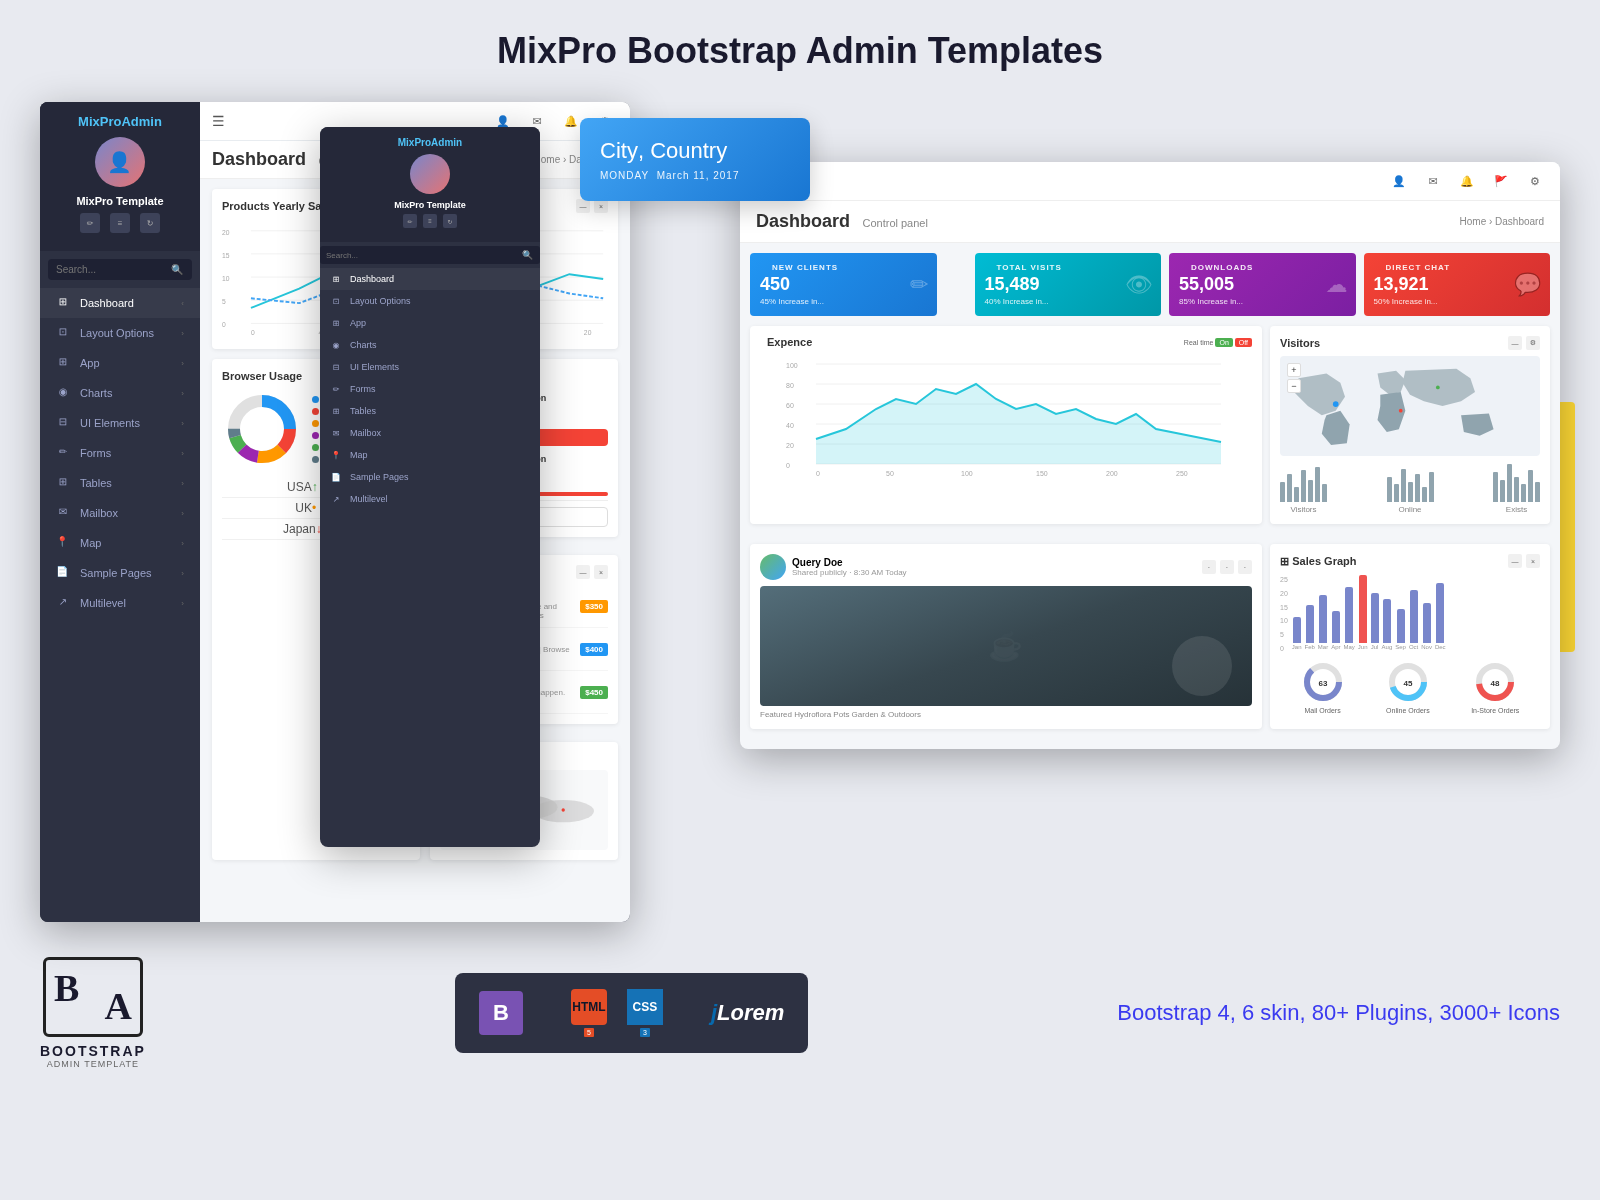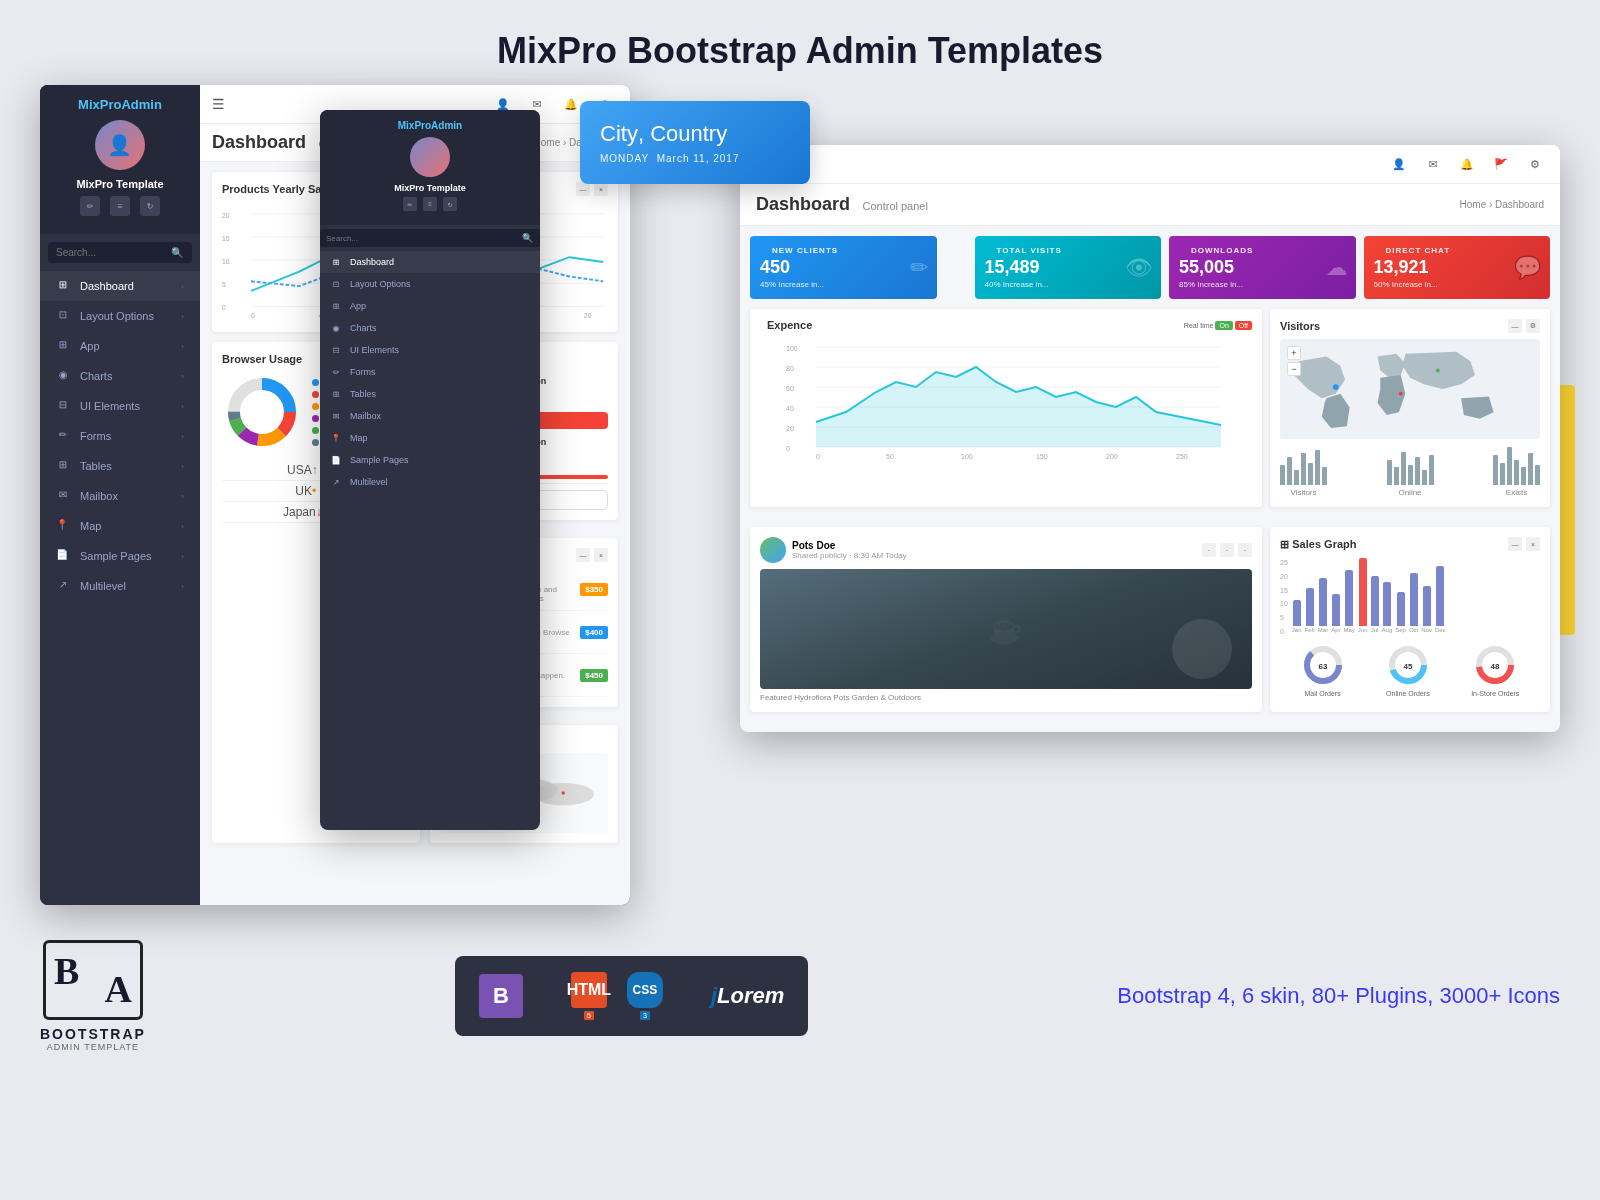--- a/index.html
+++ b/index.html
@@ -13,21 +13,21 @@
       align-items: center;
       padding: 30px 40px;
     }
 
     
     .page-title {
       font-size: 36px;
       font-weight: 700;
       color: #1a1a2e;
       text-align: center;
-      margin-bottom: 13px;
+      margin-bottom: 30px;
       width: 100%;
     }
 
     
     .screenshots-container {
       display: flex;
       width: 100%;
       gap: 0;
       position: relative;
       justify-content: center;
@@ -591,30 +591,30 @@
     }
 
     .tech-icon-html {
       width: 36px;
       height: 36px;
       background: #e44d26;
       border-radius: 4px;
       display: flex;
       align-items: center;
       justify-content: center;
-      color: #ffffff;
-      font-size: 16px;
+      color: #0f172a;
+      font-size: 12px;
       font-weight: 700;
     }
 
     .tech-icon-css {
       width: 36px;
       height: 36px;
       background: #1572b6;
-      border-radius: 12px;
+      border-radius: 0;
       display: flex;
       align-items: center;
       justify-content: center;
       color: #fff;
       font-size: 12px;
       font-weight: 700;
     }
 
     .tech-icon-bs {
       width: 36px;
@@ -1363,21 +1363,21 @@
         </div>
       </div>
     </div>
 
     <div class="dashboard-bottom-row">
 
       <div class="card social-post-card">
         <div class="post-author-row">
           <div class="author-avatar"></div>
           <div>
-            <div class="author-name">Pots Doe</div>
+            <div class="author-name">Query Doe</div>
             <div class="author-time">Shared publicly · 8:30 AM Today</div>
           </div>
           <div style="margin-left:auto; display:flex; gap:4px;">
             <div class="card-ctrl-btn">·</div>
             <div class="card-ctrl-btn">·</div>
             <div class="card-ctrl-btn">·</div>
           </div>
         </div>
         <div class="post-image" style="background:linear-gradient(160deg, #546e7a 0%, #37474f 50%, #263238 100%);">
 

